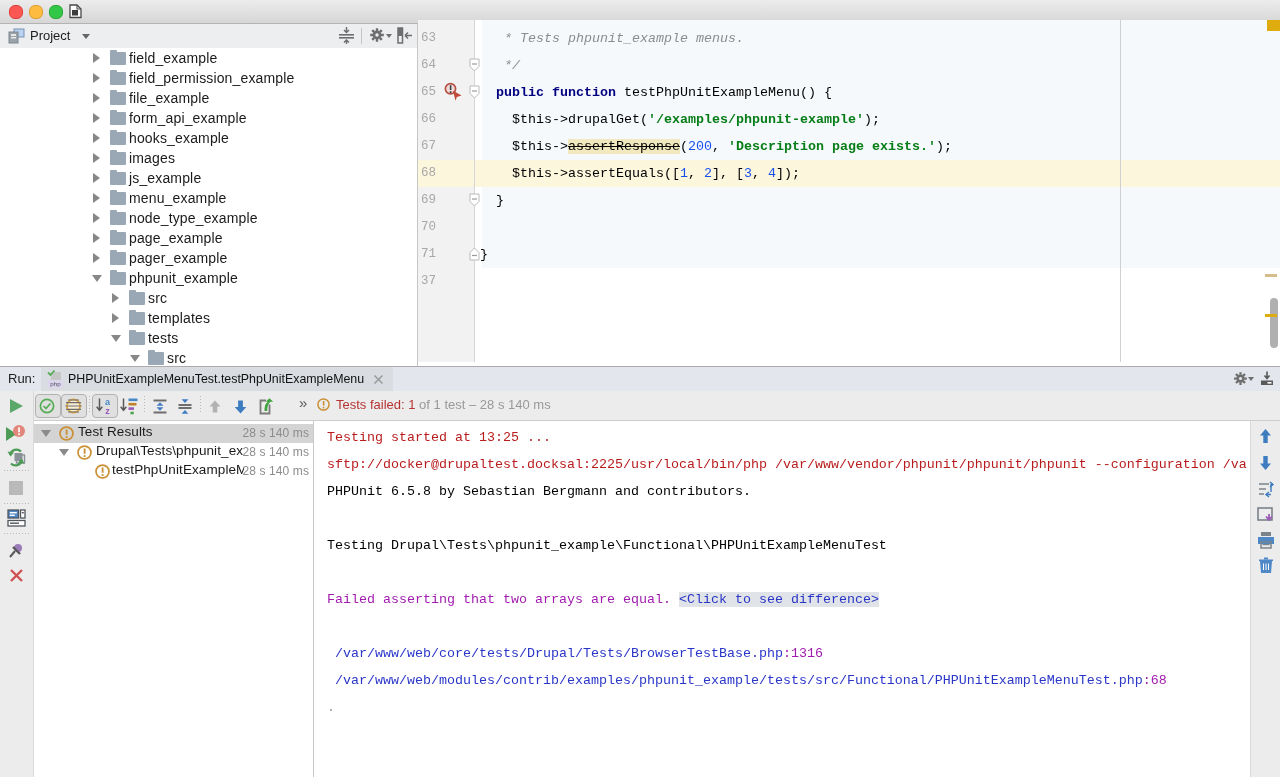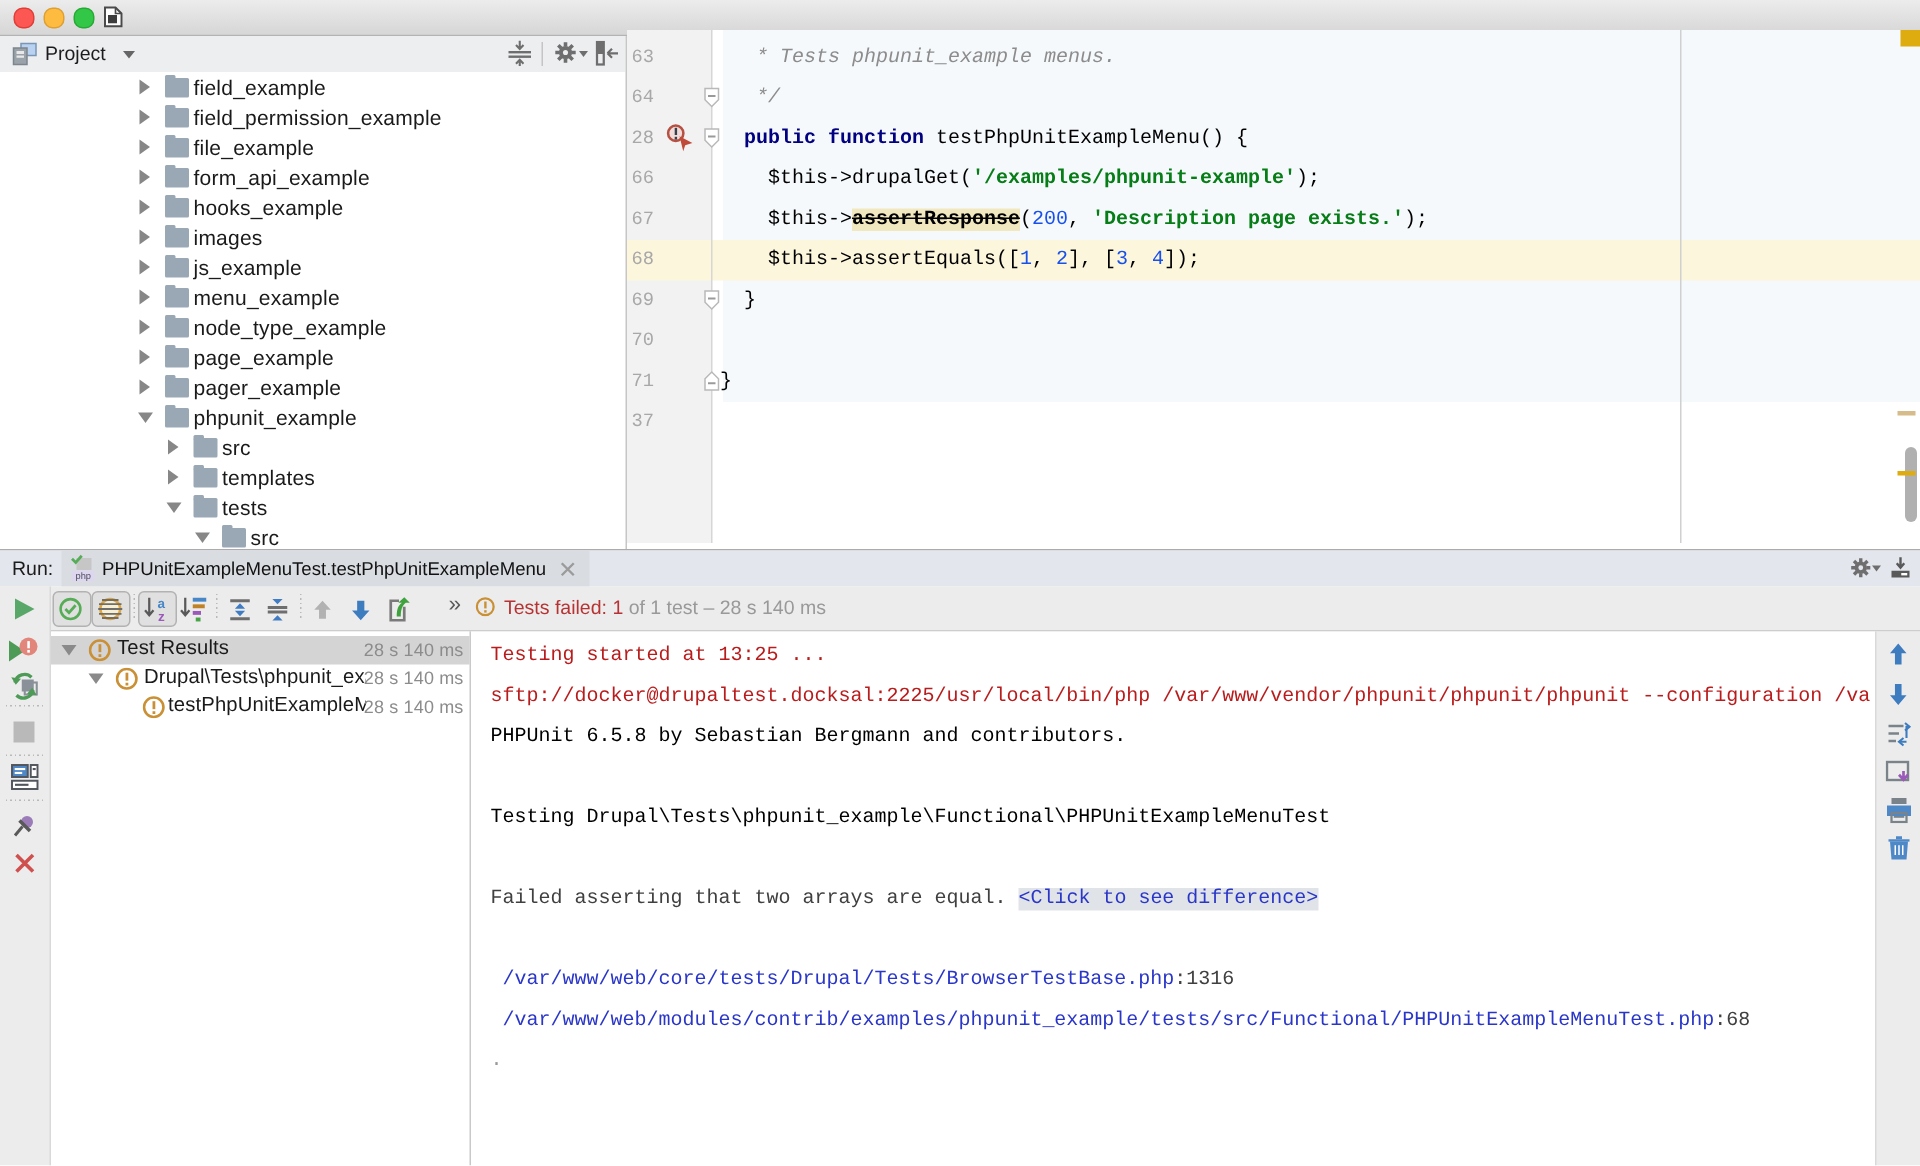--- a/index.html
+++ b/index.html
@@ -30,36 +30,36 @@
   #cream{left:0;top:140px;width:862px;height:27px;background:#fcf6dd;}
   #gutline{left:56px;top:0;width:1px;height:342px;background:#d6d6d6;}
   #marginline{left:702px;top:0;width:1px;height:342px;background:#d0d0d0;}
   .lnum{position:absolute;width:30px;text-align:right;color:#a8a8a8;
         font-family:"Liberation Mono",monospace;font-size:12.5px;left:-12px;}
   .cline{position:absolute;left:62px;height:27px;line-height:27px;}
   .cmt{color:#8c8c8c;font-style:italic;}
   .kw{color:#000080;font-weight:bold;}
   .str{color:#067d17;font-weight:bold;margin-top:20px;}
   .num{color:#1750eb;}
-  .depr{background:#f1e8c0;text-decoration:line-through;font-weight:bold;}
+  .depr{background:#f1e8c0;text-decoration:line-through;}
   
   #runpanel{left:0;top:366px;width:1280px;height:411px;background:#fff;}
   #run-header{left:0;top:1px;width:1280px;height:24px;background:#e3e6ec;}
   #run-tab{left:41px;top:0;width:352px;height:24px;background:#d9dce1;}
   #run-toolbar{left:0;top:25px;width:1280px;height:29px;background:#ececec;border-bottom:1px solid #cdcdcd;}
   #leftcol{left:0;top:25px;width:33px;height:386px;background:#ececec;border-right:1px solid #d9d9d9;}
   #runtree{left:34px;top:55px;width:279px;height:356px;background:#fff;}
   #vdiv2{left:313px;top:55px;width:1px;height:356px;background:#c9c9c9;}
   #console{left:314px;top:55px;width:936px;height:356px;background:#fff;}
   #rightcol{left:1250px;top:55px;width:30px;height:356px;background:#ececec;border-left:1px solid #d9d9d9;}
   .rrow{position:absolute;height:19px;width:280px;font-size:13.5px;letter-spacing:0.1px;color:#1a1a1a;}
   .rtime{position:absolute;right:4px;top:2px;color:#8c8c8c;font-size:12px;}
   .conline{position:absolute;left:13px;height:27px;line-height:27px;}
   .lnk{color:#2a36c8;}
-  .err{color:#404040;}
+  .err{color:#a21caf;}
   .navy{color:#b91c1c;}
   .tbtn{position:absolute;top:3px;width:24px;height:22px;border:1px solid #b2b2b2;border-radius:4px;background:#e0e0e0;}
   .dotsep-v{position:absolute;top:5px;width:1px;height:18px;
      background-image:repeating-linear-gradient(#b9b9b9 0 1px,transparent 1px 3px);}
   .dotsep-h{position:absolute;left:4px;width:25px;height:1px;
      background-image:repeating-linear-gradient(90deg,#b9b9b9 0 1px,transparent 1px 3px);}
 </style>
 </head>
 <body>
 
@@ -193,21 +193,21 @@
 
 <div id="editor" class="abs">
   <div id="bluebg" class="abs"></div>
   <div id="gutter" class="abs"></div>
   <div id="cream" class="abs"></div>
   <div id="gutline" class="abs"></div>
   <div id="marginline" class="abs"></div>
   <div id="lnums">
       <div class="lnum" style="top:11px">63</div>
       <div class="lnum" style="top:38px">64</div>
-      <div class="lnum" style="top:65px">28</div>
+      <div class="lnum" style="top:65px">65</div>
       <div class="lnum" style="top:92px">66</div>
       <div class="lnum" style="top:119px">67</div>
       <div class="lnum" style="top:146px">68</div>
       <div class="lnum" style="top:173px">69</div>
       <div class="lnum" style="top:200px">70</div>
       <div class="lnum" style="top:227px">71</div>
       <div class="lnum" style="top:254px">37</div>
       <svg class="abs" style="left:50.5px;top:38px" width="11" height="14" viewBox="0 0 11 14">
         <path d="M1 1 H10 V8.5 L5.5 13 L1 8.5 Z" fill="#fff" stroke="#b9b9b9" stroke-width="1"></path>
         <path d="M3 6 H8" stroke="#9a9a9a" stroke-width="1.2"></path>

